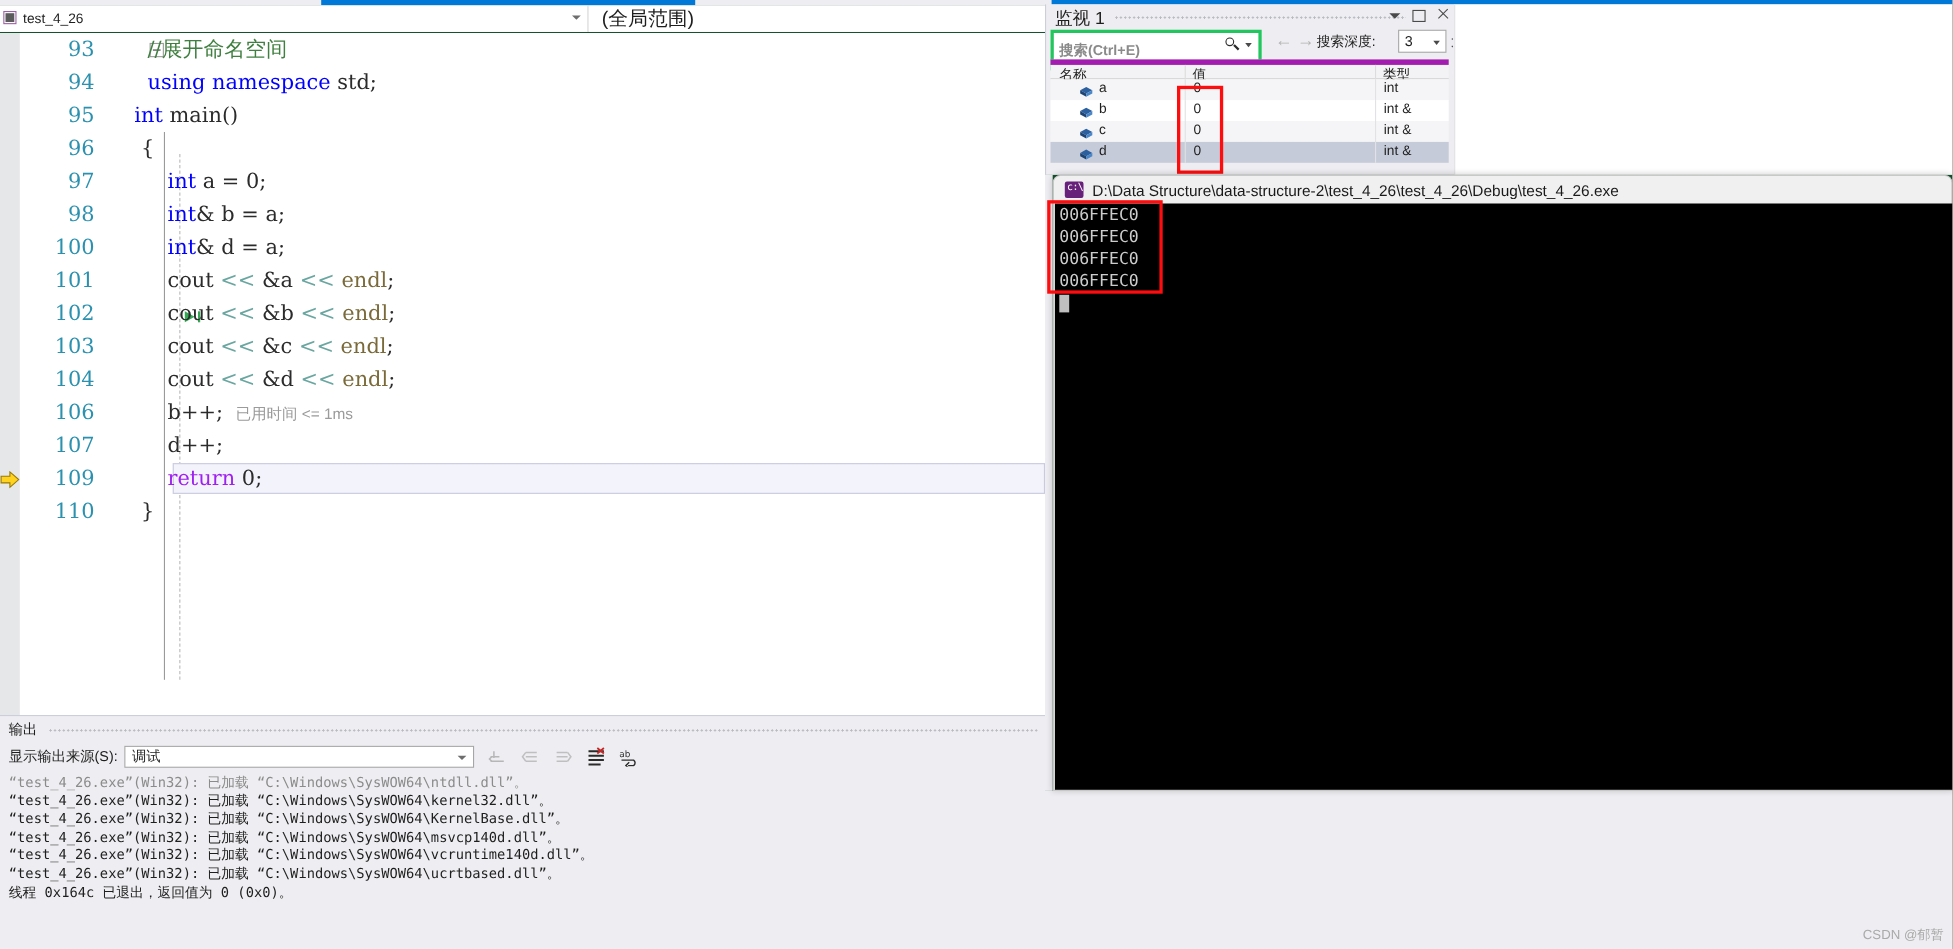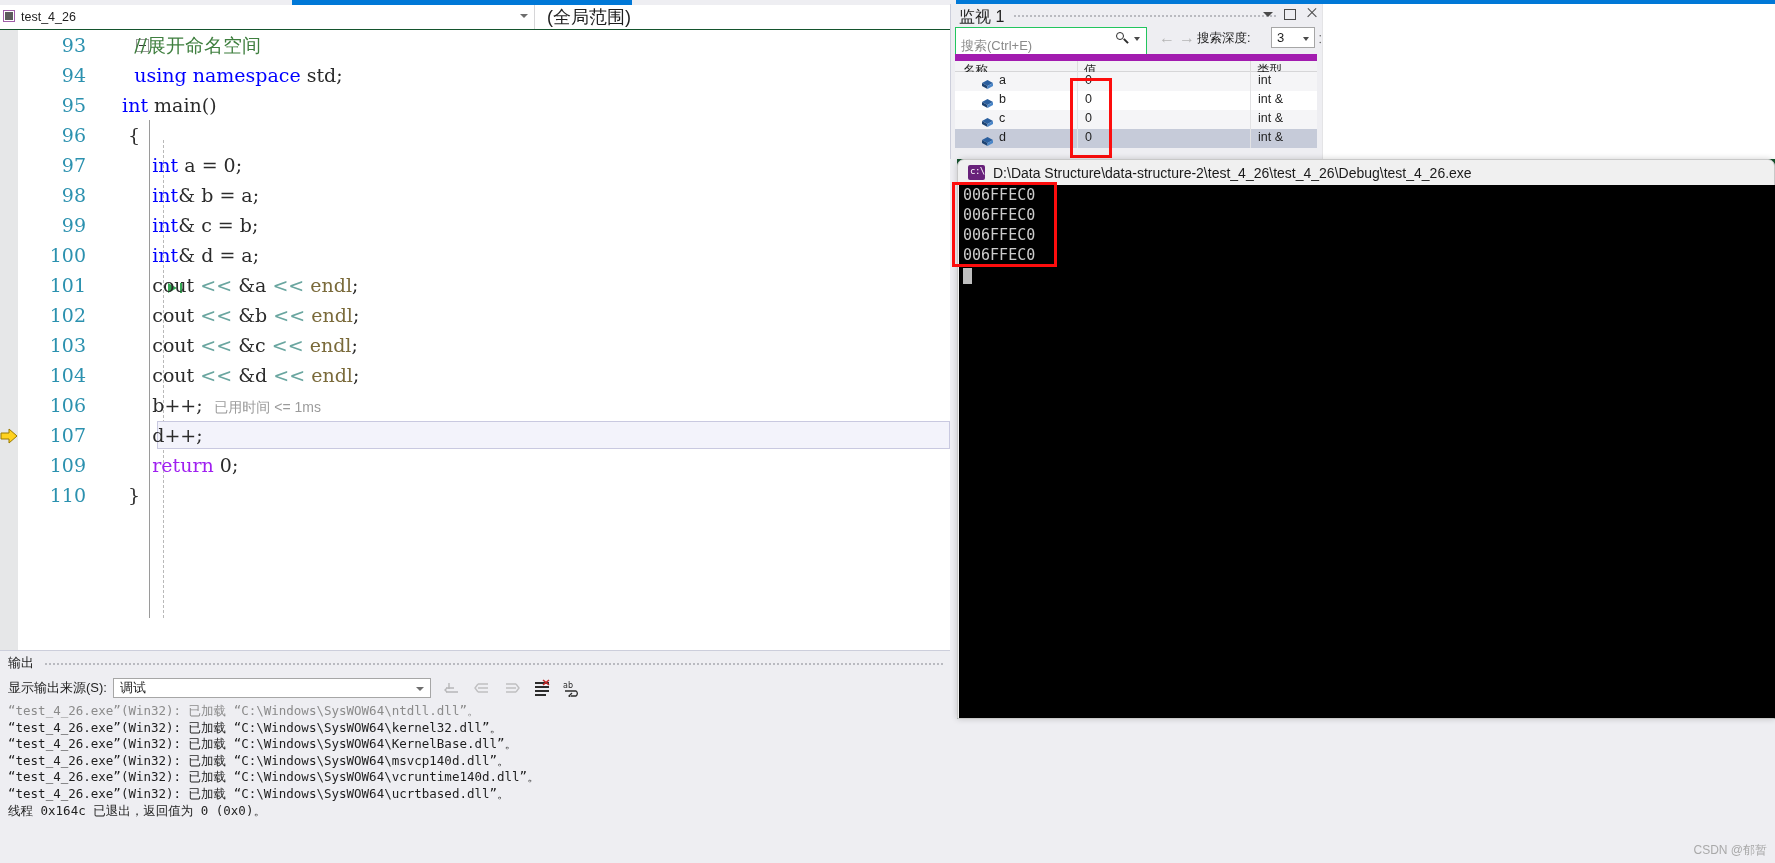--- a/index.html
+++ b/index.html
@@ -200,21 +200,21 @@
   }
   .wb-close-a, .wb-close-b {
     position: absolute; left: 1px; top: 6px; width: 12px; height: 1.4px; background: #4a4a4a;
   }
   .wb-close-a { transform: rotate(45deg); }
   .wb-close-b { transform: rotate(-45deg); }
 
   .watch-toolbar { position: relative; height: 24px; }
   .search-box {
     position: absolute; left: 4px; top: 1px; width: 192px; height: 37px;
-    background: #ffffff; border: 1px solid #22c55e; display: flex; align-items: center;
+    background: #ffffff; border: 3px solid #22c55e; display: flex; align-items: center; font-weight: bold;
   }
   .search-ph { font-size: 13px; color: #8a8a8a; padding-left: 5px; }
   .mag {
     position: absolute; right: 17px; top: 4px; width: 13px; height: 13px;
   }
   .mag-c {
     position: absolute; left: 0; top: 0; width: 8px; height: 8px;
     border: 1.6px solid #2b2b2b; border-radius: 50%;
   }
   .mag-h {
@@ -242,21 +242,21 @@
     position: absolute; right: 5px; top: 9px; width: 0; height: 0;
     border-left: 3.5px solid transparent; border-right: 3.5px solid transparent;
     border-top: 4px solid #4a4a4a;
   }
   .overflow-dots {
     position: absolute; left: 368px; top: 5px; font-size: 11px; color: #4a4a4a;
   }
 
   .grid-header {
     position: absolute; left: 4px; top: 50px; width: 362px; height: 18px;
-    background: #f3f3f5; border-top: 7px solid #a21caf; border-bottom: 1px solid #d6d6d8;
+    background: #f3f3f5; border-top: 5px solid #a21caf; border-bottom: 1px solid #d6d6d8;
   }
   .gh-cell {
     position: absolute; top: 1px; font-size: 12.5px; color: #1e1e1e;
   }
   .gh-div { position: absolute; top: 0; width: 1px; height: 18px; background: #dcdcdc; }
   .grid-rows { position: absolute; left: 4px; top: 68px; width: 362px; }
   .grid-row { position: relative; height: 19px; background: #f5f5f7; }
   .grid-row.alt { background: #ffffff; }
   .grid-row.selected { background: #c6cbd9; }
   .var-ico {
@@ -370,21 +370,20 @@
     <div class="bp-arrow" style="top:253px;"></div>
     <div class="bp-bar" style="top:253px;"></div>
 
     <div class="code-rows" id="code-rows">
         <div class="code-row"><span class="ln">93</span><span class="code-text"><span class="cmt">    //展开命名空间</span></span></div>
         <div class="code-row"><span class="ln">94</span><span class="code-text"><span class="plain">    </span><span class="kw">using namespace</span><span class="plain"> std;</span></span></div>
         <div class="code-row"><span class="ln">95</span><span class="code-text"><span class="plain">  </span><span class="kw">int</span><span class="plain"> main()</span></span></div>
         <div class="code-row"><span class="ln">96</span><span class="code-text"><span class="plain">   {</span></span></div>
         <div class="code-row"><span class="ln">97</span><span class="code-text"><span class="plain">       </span><span class="kw">int</span><span class="plain"> a = </span><span class="num">0</span><span class="plain">;</span></span></div>
         <div class="code-row"><span class="ln">98</span><span class="code-text"><span class="plain">       </span><span class="kw">int</span><span class="plain">&amp; b = a;</span></span></div>
-        <div class="code-row"><span class="ln">99</span><span class="code-text"><span class="plain">       </span><span class="kw">int</span><span class="plain">&amp; c = b;</span></span></div>
         <div class="code-row"><span class="ln">100</span><span class="code-text"><span class="plain">       </span><span class="kw">int</span><span class="plain">&amp; d = a;</span></span></div>
         <div class="code-row"><span class="ln">101</span><span class="code-text"><span class="plain">       cout </span><span class="op-green">&lt;&lt;</span><span class="plain"> &amp;a </span><span class="op-green">&lt;&lt;</span><span class="plain"> </span><span class="endl">endl</span><span class="plain">;</span></span></div>
         <div class="code-row"><span class="ln">102</span><span class="code-text"><span class="plain">       cout </span><span class="op-green">&lt;&lt;</span><span class="plain"> &amp;b </span><span class="op-green">&lt;&lt;</span><span class="plain"> </span><span class="endl">endl</span><span class="plain">;</span></span></div>
         <div class="code-row"><span class="ln">103</span><span class="code-text"><span class="plain">       cout </span><span class="op-green">&lt;&lt;</span><span class="plain"> &amp;c </span><span class="op-green">&lt;&lt;</span><span class="plain"> </span><span class="endl">endl</span><span class="plain">;</span></span></div>
         <div class="code-row"><span class="ln">104</span><span class="code-text"><span class="plain">       cout </span><span class="op-green">&lt;&lt;</span><span class="plain"> &amp;d </span><span class="op-green">&lt;&lt;</span><span class="plain"> </span><span class="endl">endl</span><span class="plain">;</span></span></div>
         <div class="code-row"><span class="ln">106</span><span class="code-text"><span class="plain">       b++;</span><span class="elapsed">   已用时间 &lt;= 1ms</span></span></div>
         <div class="code-row"><span class="ln">107</span><span class="code-text"><span class="plain">       d++;</span></span></div>
         <div class="code-row"><span class="ln">109</span><span class="code-text"><span class="plain">       </span><span class="kw-purple">return</span><span class="plain"> </span><span class="num">0</span><span class="plain">;</span></span></div>
         <div class="code-row"><span class="ln">110</span><span class="code-text"><span class="plain">   }</span></span></div>
       </div>

